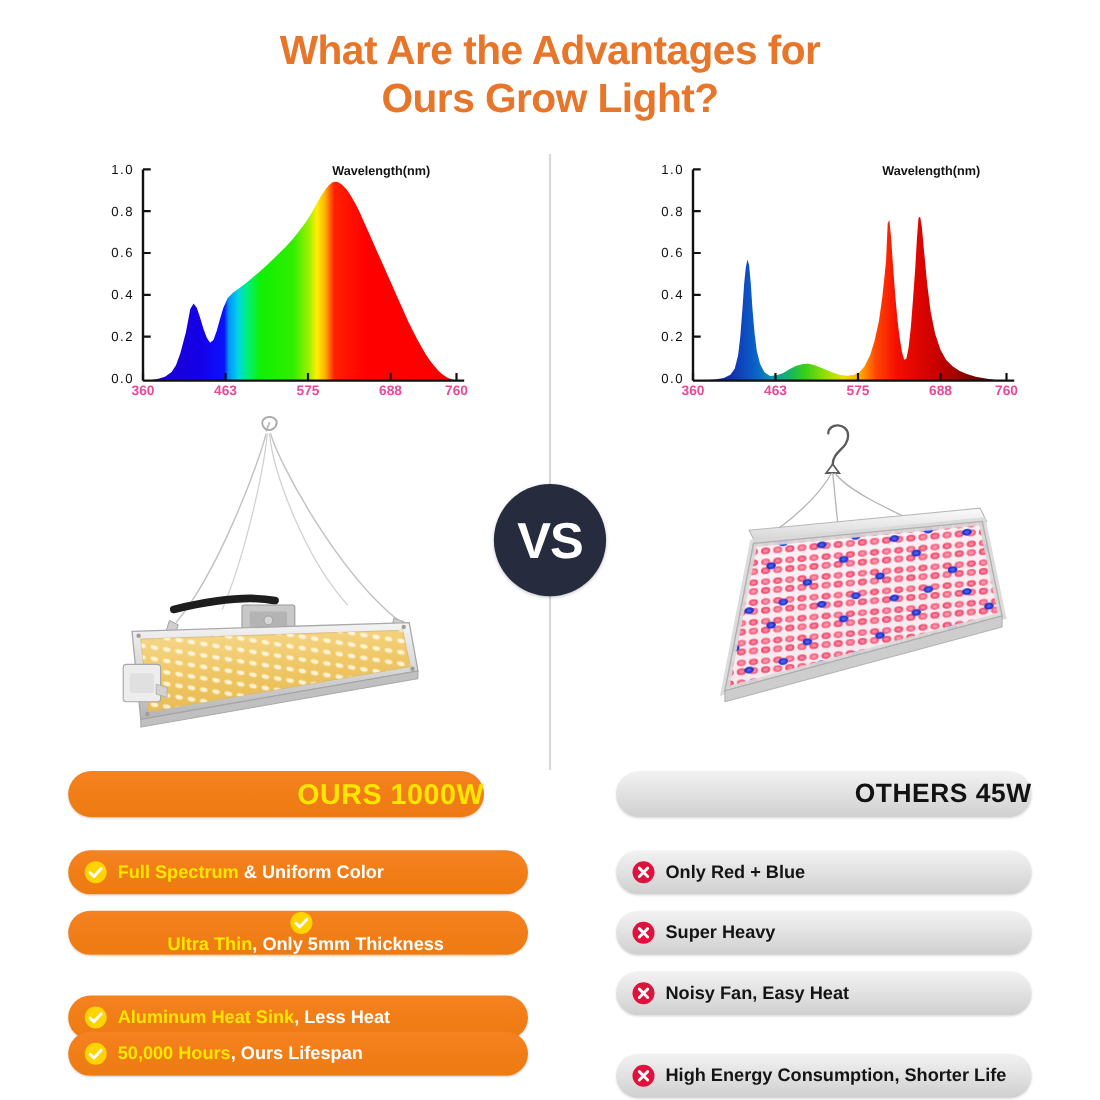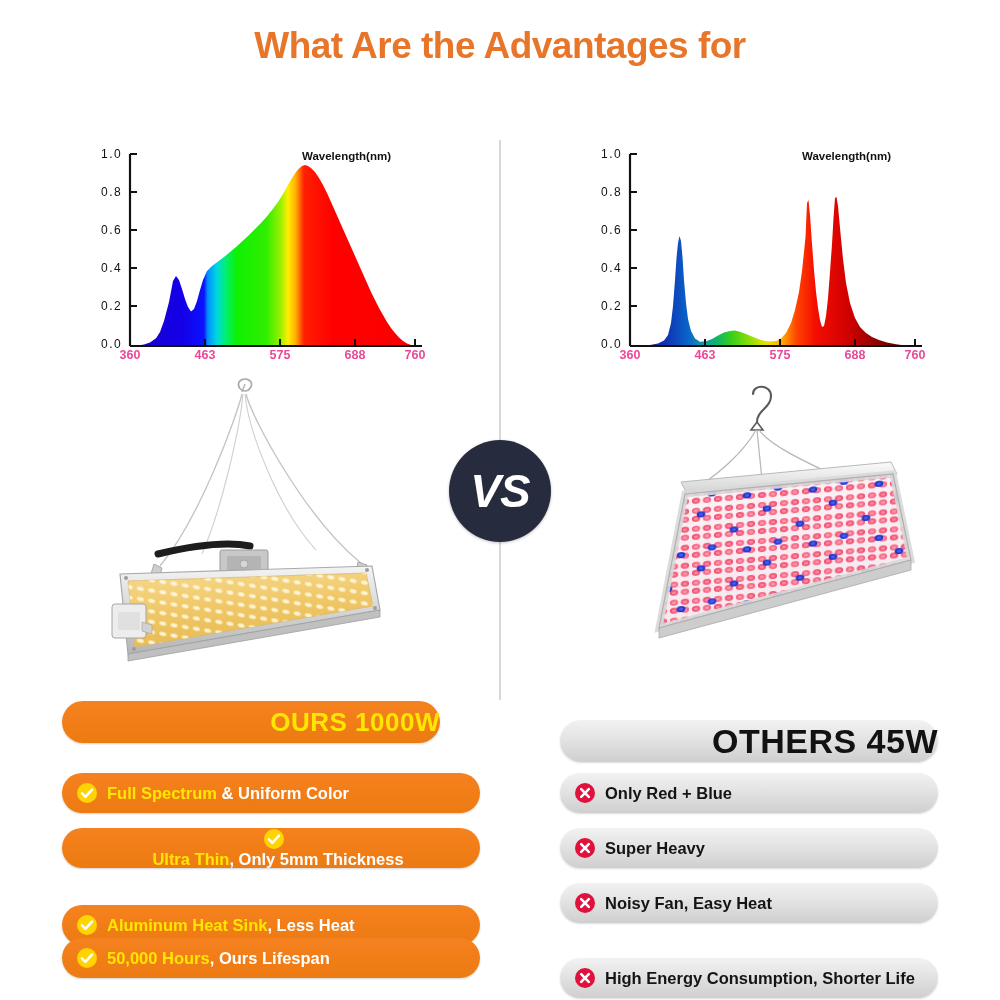--- a/index.html
+++ b/index.html
@@ -56,21 +56,21 @@
 
   
   #vs-badge {
     position: absolute; left: 449px; top: 440px;
     width: 102px; height: 102px; border-radius: 50%;
     background: #262b3d;
     display: flex; align-items: center; justify-content: center;
     box-shadow: 0 1px 3px rgba(0,0,0,.25);
   }
   #vs-badge span {
-    color: #fff; font-weight: bold; font-style: italic;
+    color: #fff; font-weight: bold; 
     font-size: 46px; letter-spacing: -1px;
     font-family: "Liberation Sans", sans-serif;
   }
 
   
   .pill {
     position: absolute;
     border-radius: 22px;
     display: flex; align-items: center;
     box-sizing: border-box;
@@ -84,21 +84,21 @@
     box-shadow: 0 1px 2px rgba(0,0,0,.14);
   }
   .pill-header {
     justify-content: flex-end;
     font-weight: bold;
   }
   .pill-header.ours-head {
     color: #ffe600; font-size: 26px; letter-spacing: 0.5px;
   }
   .pill-header.others-head {
-    color: #121212; font-size: 34px; letter-spacing: 0.5px; margin-top: 19px;
+    color: #121212; font-size: 24px; letter-spacing: 0.5px;
   }
   .pill-row { padding-left: 14px; margin-top: 16px; }
   .pill-row .txt {
     font-size: 16.5px; font-weight: bold; white-space: nowrap;
   }
   .pill-ours .txt .hi { color: #ffe600; }
   .pill-ours .txt .lo { color: #ffffff; }
   .pill-others .txt { color: #141414; font-weight: bold; }
 
   .ico { flex: 0 0 auto; margin-right: 9px; display: block; }
@@ -106,20 +106,21 @@
   
   .product { position: absolute; }
 </style>
 </head>
 <body>
 
 <div id="stage">
 
   <div id="title">
     <span class="line">What Are the Advantages for</span>
+    <span class="line">Ours Grow Light?</span>
   </div>
 
   <div id="divider"></div>
 
   <div class="chart" style="left:70px; top:140px; width:360px; height:225px;">
     <div class="wl-label" style="left:232px; top:10px;">Wavelength(nm)</div>
 
     
     <div class="ylab" style="top:14px;  right:308px;">1.0</div>
     <div class="ylab" style="top:52px;  right:308px;">0.8</div>

